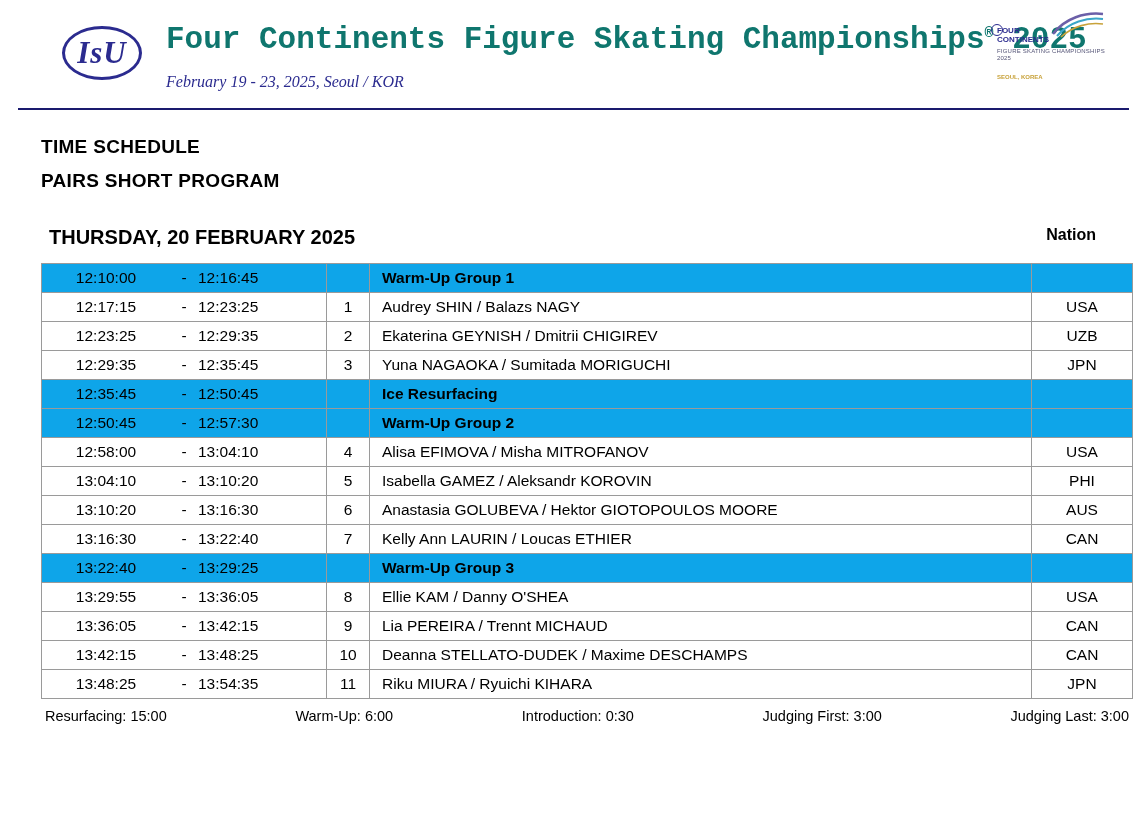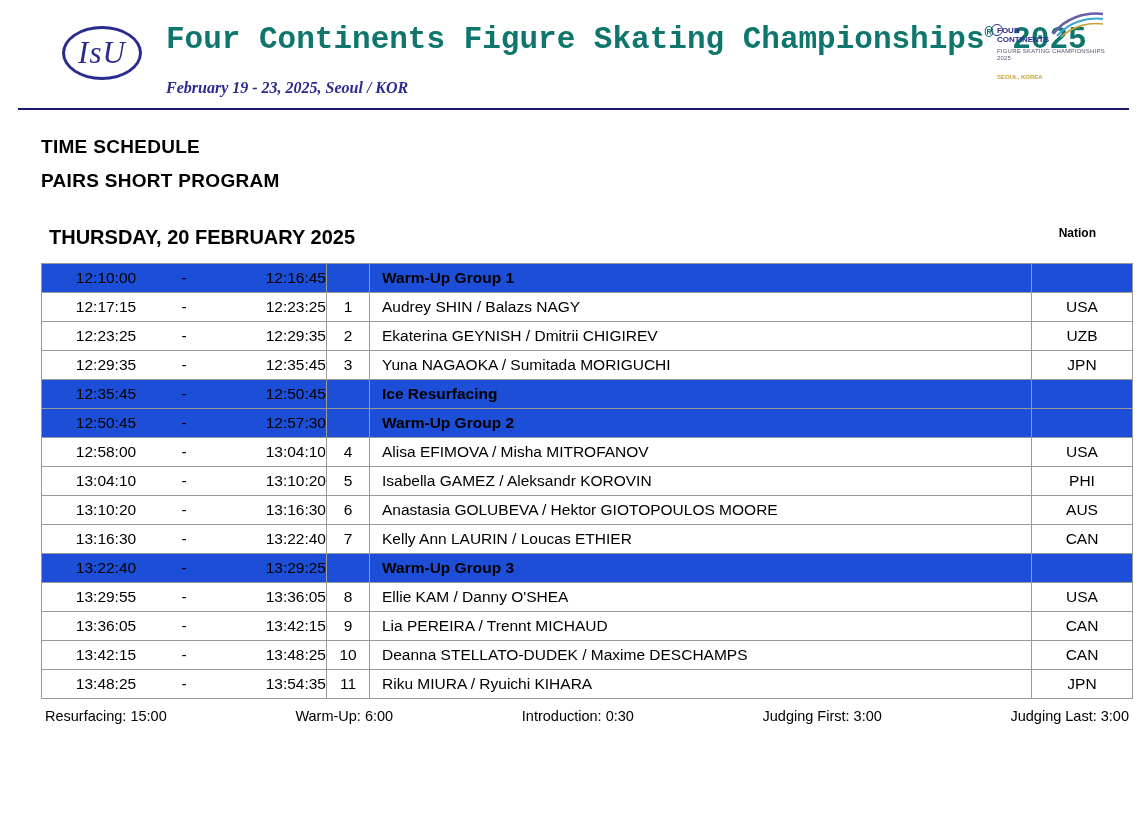--- a/index.html
+++ b/index.html
@@ -47,21 +47,21 @@
   .isu-logo .letters {
     position: absolute;
     left: 0;
     top: 0;
     width: 80px;
     height: 54px;
     line-height: 54px;
     text-align: center;
     font-family: "Liberation Serif", serif;
     font-style: italic;
-    font-weight: normal;
+    font-weight: bold;
     font-size: 31px;
     color: #2b2b8f;
     letter-spacing: 1px;
   }
   .title-block {
     position: absolute;
     left: 148px;
     top: 22px;
   }
   .title-main {
@@ -70,26 +70,25 @@
     font-size: 31px;
     color: #0f766e;
     letter-spacing: 0px;
     white-space: nowrap;
   }
   .title-main .reg {
     font-size: 15px;
     vertical-align: super;
   }
   .title-sub {
-    margin-top: 22px;
+    margin-top: 16px;
     font-family: "Liberation Serif", serif;
     font-style: italic;
     font-size: 16px;
     color: #2b2b8f;
-    font-weight: bold;
   }
   .event-logo {
     position: absolute;
     right: 20px;
     top: 12px;
     width: 118px;
     height: 82px;
     text-align: center;
   }
   .event-logo .swoosh {
@@ -161,21 +160,21 @@
     justify-content: space-between;
     padding-right: 10px;
     gap: 40px;
   }
   .date-text {
     font-size: 20px;
     font-weight: bold;
     padding-left: 8px;
   }
   .nation-header {
-    font-size: 12px;
+    font-size: 16px;
     font-weight: bold;
   }
 
   
   table.schedule {
     margin-top: 14px;
     width: 1092px;
     border-collapse: collapse;
     font-size: 15.5px;
   }
@@ -191,37 +190,37 @@
     border-right: none !important;
   }
   .c-dash {
     width: 28px;
     text-align: center;
     border-left: none !important;
     border-right: none !important;
   }
   .c-end {
     width: 128px;
-    text-align: right;
+    text-align: left;
     border-left: none !important;
   }
   .c-num {
     width: 42px;
     text-align: center;
   }
   .c-name {
     padding-left: 12px !important;
     text-align: left;
   }
   .c-nation {
     width: 100px;
     text-align: center;
   }
   tr.shaded td {
-    background: #1d4ed8;
+    background: #0ea5e9;
   }
   tr.shaded .c-name {
     font-weight: bold;
   }
   .footer-note {
     margin-top: 9px;
     width: 1092px;
     display: flex;
     justify-content: space-between;
     font-size: 14.5px;

